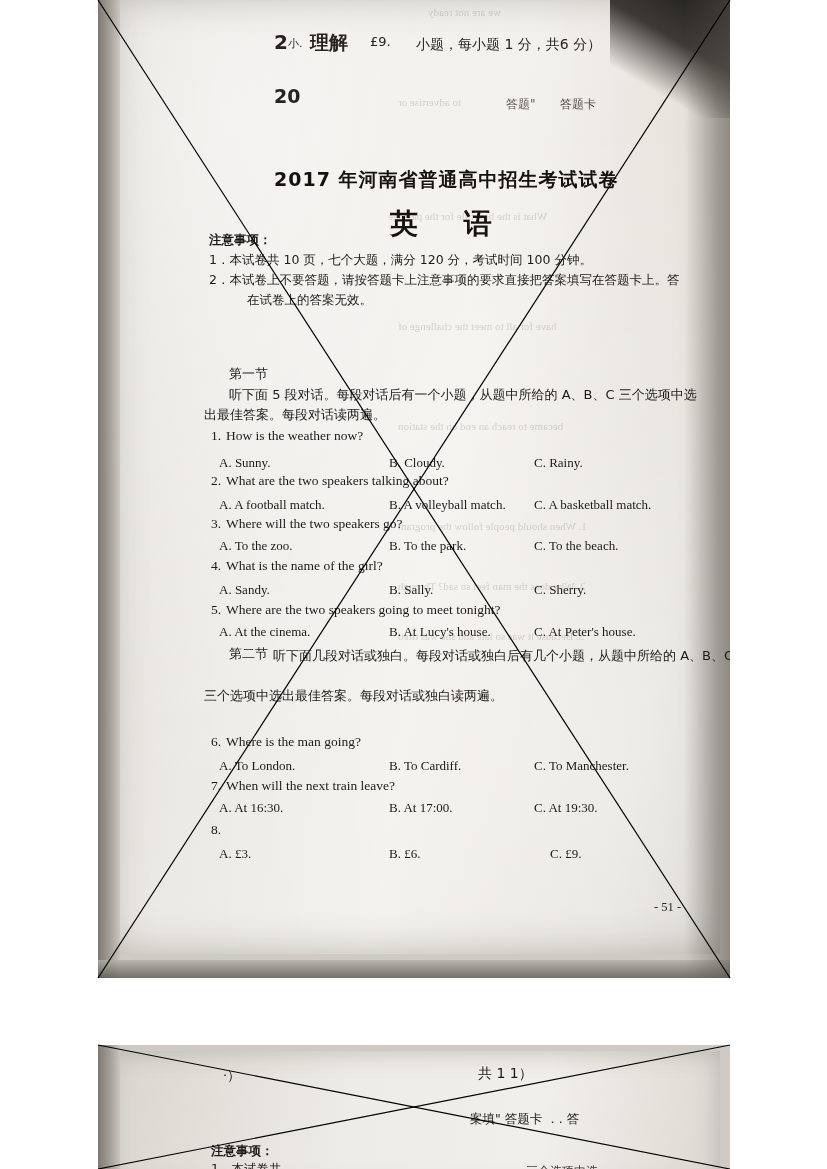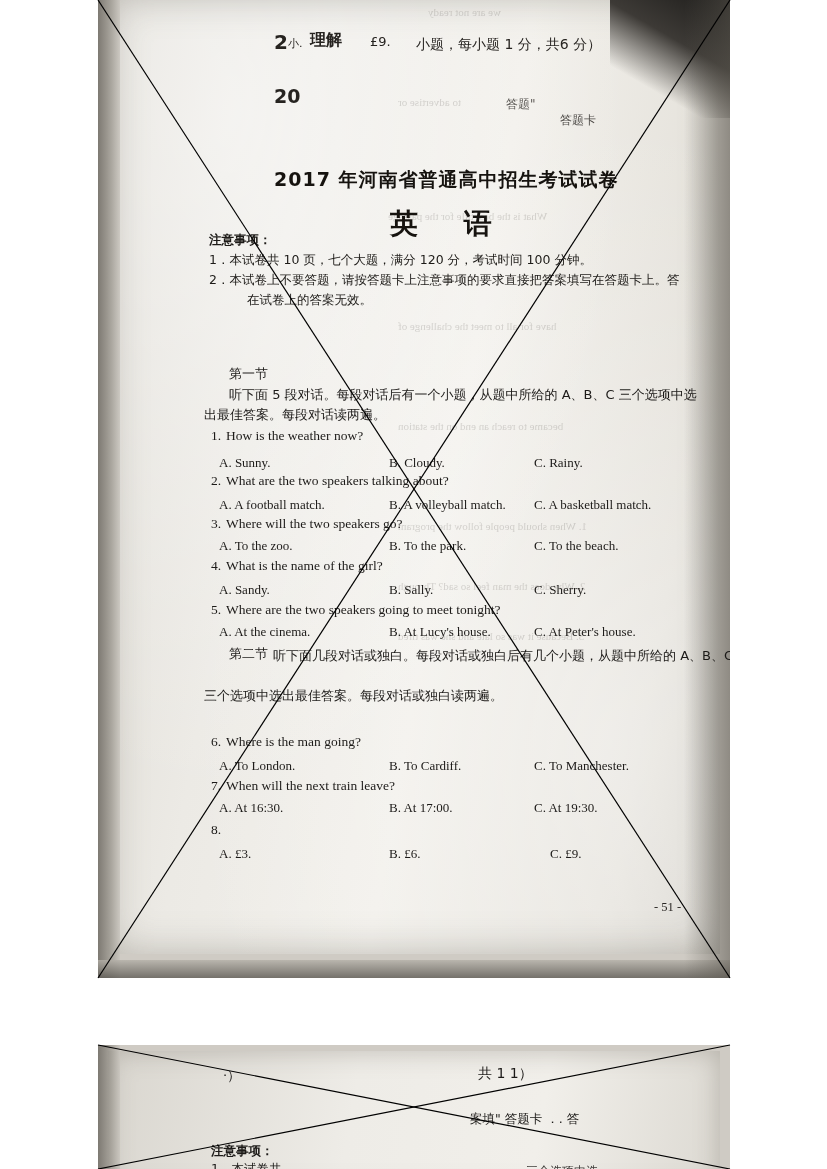--- a/index.html
+++ b/index.html
@@ -105,27 +105,27 @@
     <div class="bleed" style="left:300px;top:96px;">to advertise or</div>
     <div class="bleed" style="left:290px;top:210px;">What is the best title for the passage</div>
     <div class="bleed" style="left:300px;top:320px;">have for all to meet the challenge of</div>
     <div class="bleed" style="left:300px;top:420px;">became to reach an end on the station</div>
     <div class="bleed" style="left:300px;top:520px;">1. When should people follow the program</div>
     <div class="bleed" style="left:300px;top:580px;">2. Why does the man feel so sad? Through</div>
     <div class="bleed" style="left:300px;top:630px;">3. Because it was so late and she was tired</div>
 
     <div class="txt strip b" style="left:176px;top:30px;font-size:20px;">2</div>
     <div class="txt strip" style="left:190px;top:36px;font-size:11px;">小.</div>
-    <div class="txt strip b" style="left:212px;top:30px;font-size:16px;">理解</div>
+    <div class="txt strip b" style="left:212px;top:30px;font-size:19px;">理解</div>
     <div class="txt strip" style="left:272px;top:34px;font-size:13px;">£9.</div>
     <div class="txt strip" style="left:318px;top:36px;font-size:14px;">小题，每小题 1 分，共6 分）</div>
 
     <div class="txt strip b" style="left:176px;top:85px;font-size:19px;">20</div>
     <div class="txt strip" style="left:408px;top:96px;font-size:12px;opacity:.75;">答题"</div>
-    <div class="txt strip" style="left:462px;top:96px;font-size:12px;opacity:.8;margin-top:16px;">答题卡</div>
+    <div class="txt strip" style="left:462px;top:96px;font-size:12px;opacity:.8;">答题卡</div>
 
     <div class="txt title-main" style="left:176px;top:167px;">2017 年河南省普通高中招生考试试卷</div>
     <div class="txt title-sub" style="left:292px;top:205px;">英    语</div>
 
     <div class="txt note b" style="left:111px;top:232px;">注意事项：</div>
     <div class="txt note" style="left:111px;top:252px;">1．本试卷共 10 页，七个大题，满分 120 分，考试时间 100 分钟。</div>
     <div class="txt note" style="left:111px;top:272px;">2．本试卷上不要答题，请按答题卡上注意事项的要求直接把答案填写在答题卡上。答</div>
     <div class="txt note" style="left:149px;top:292px;">在试卷上的答案无效。</div>
 
 

